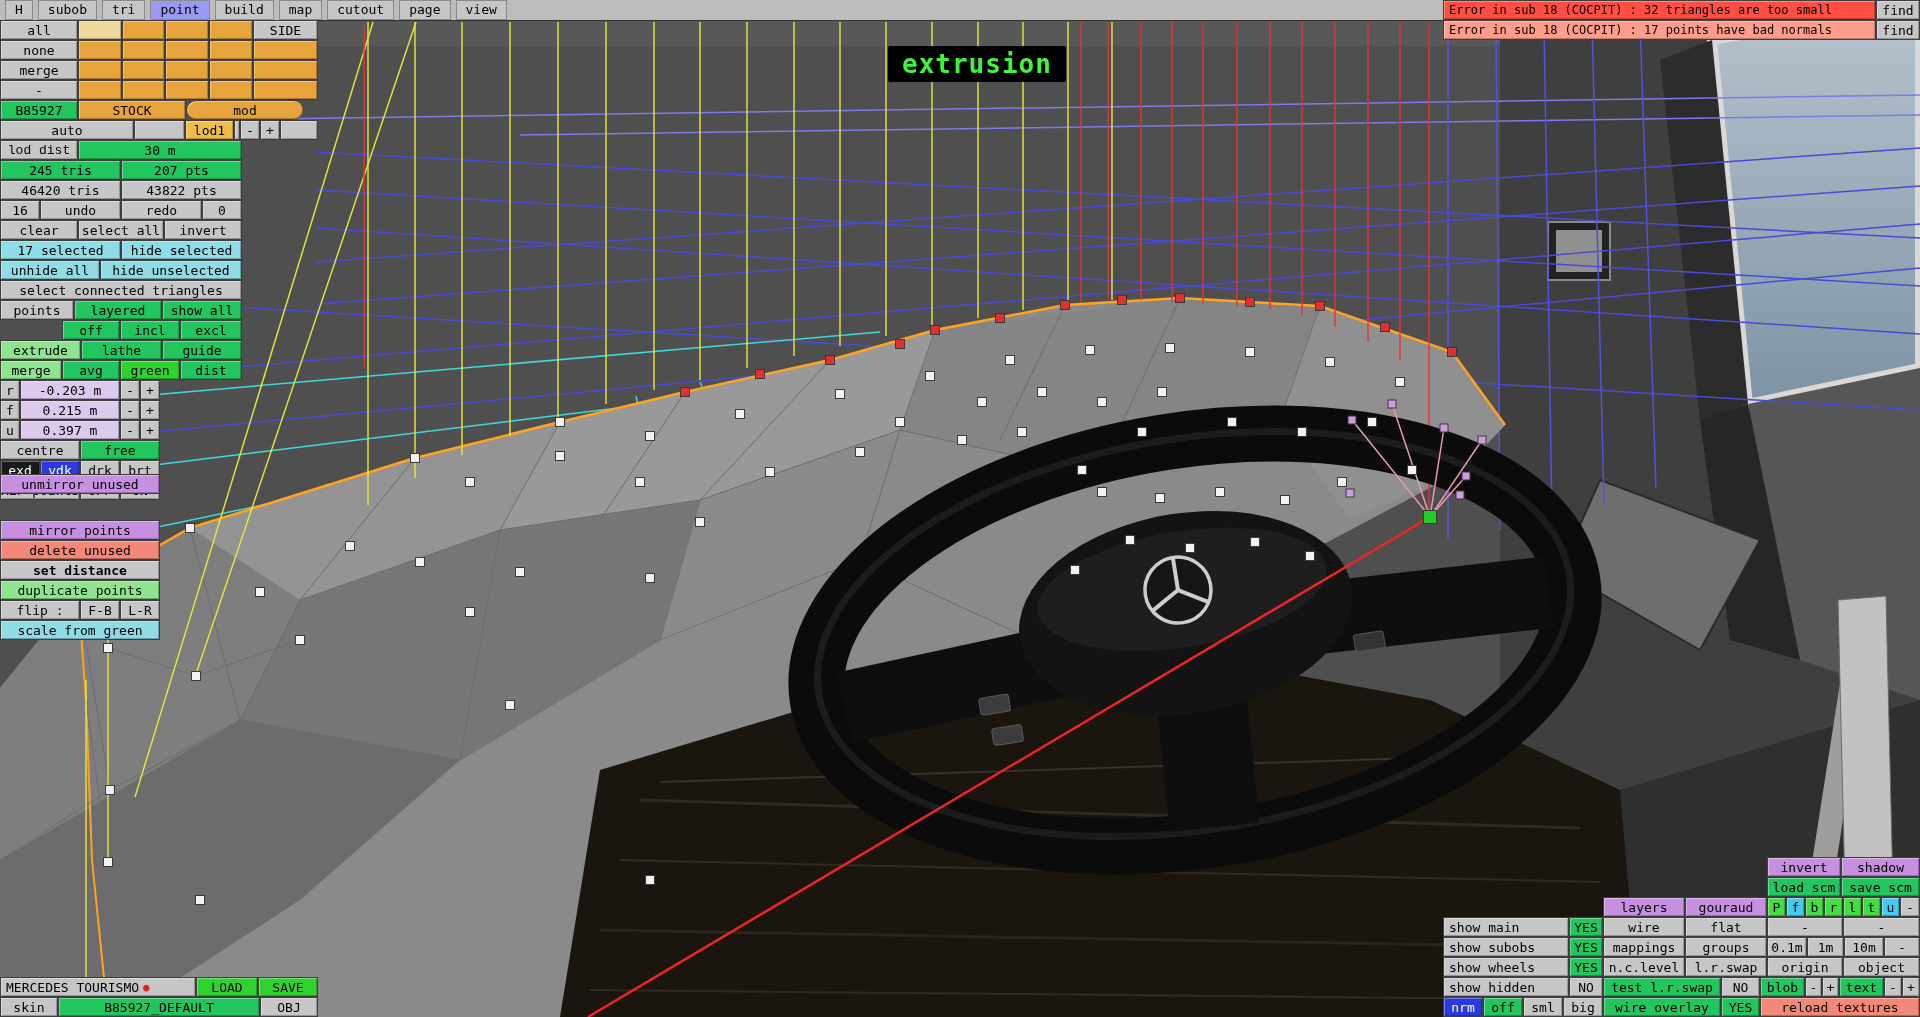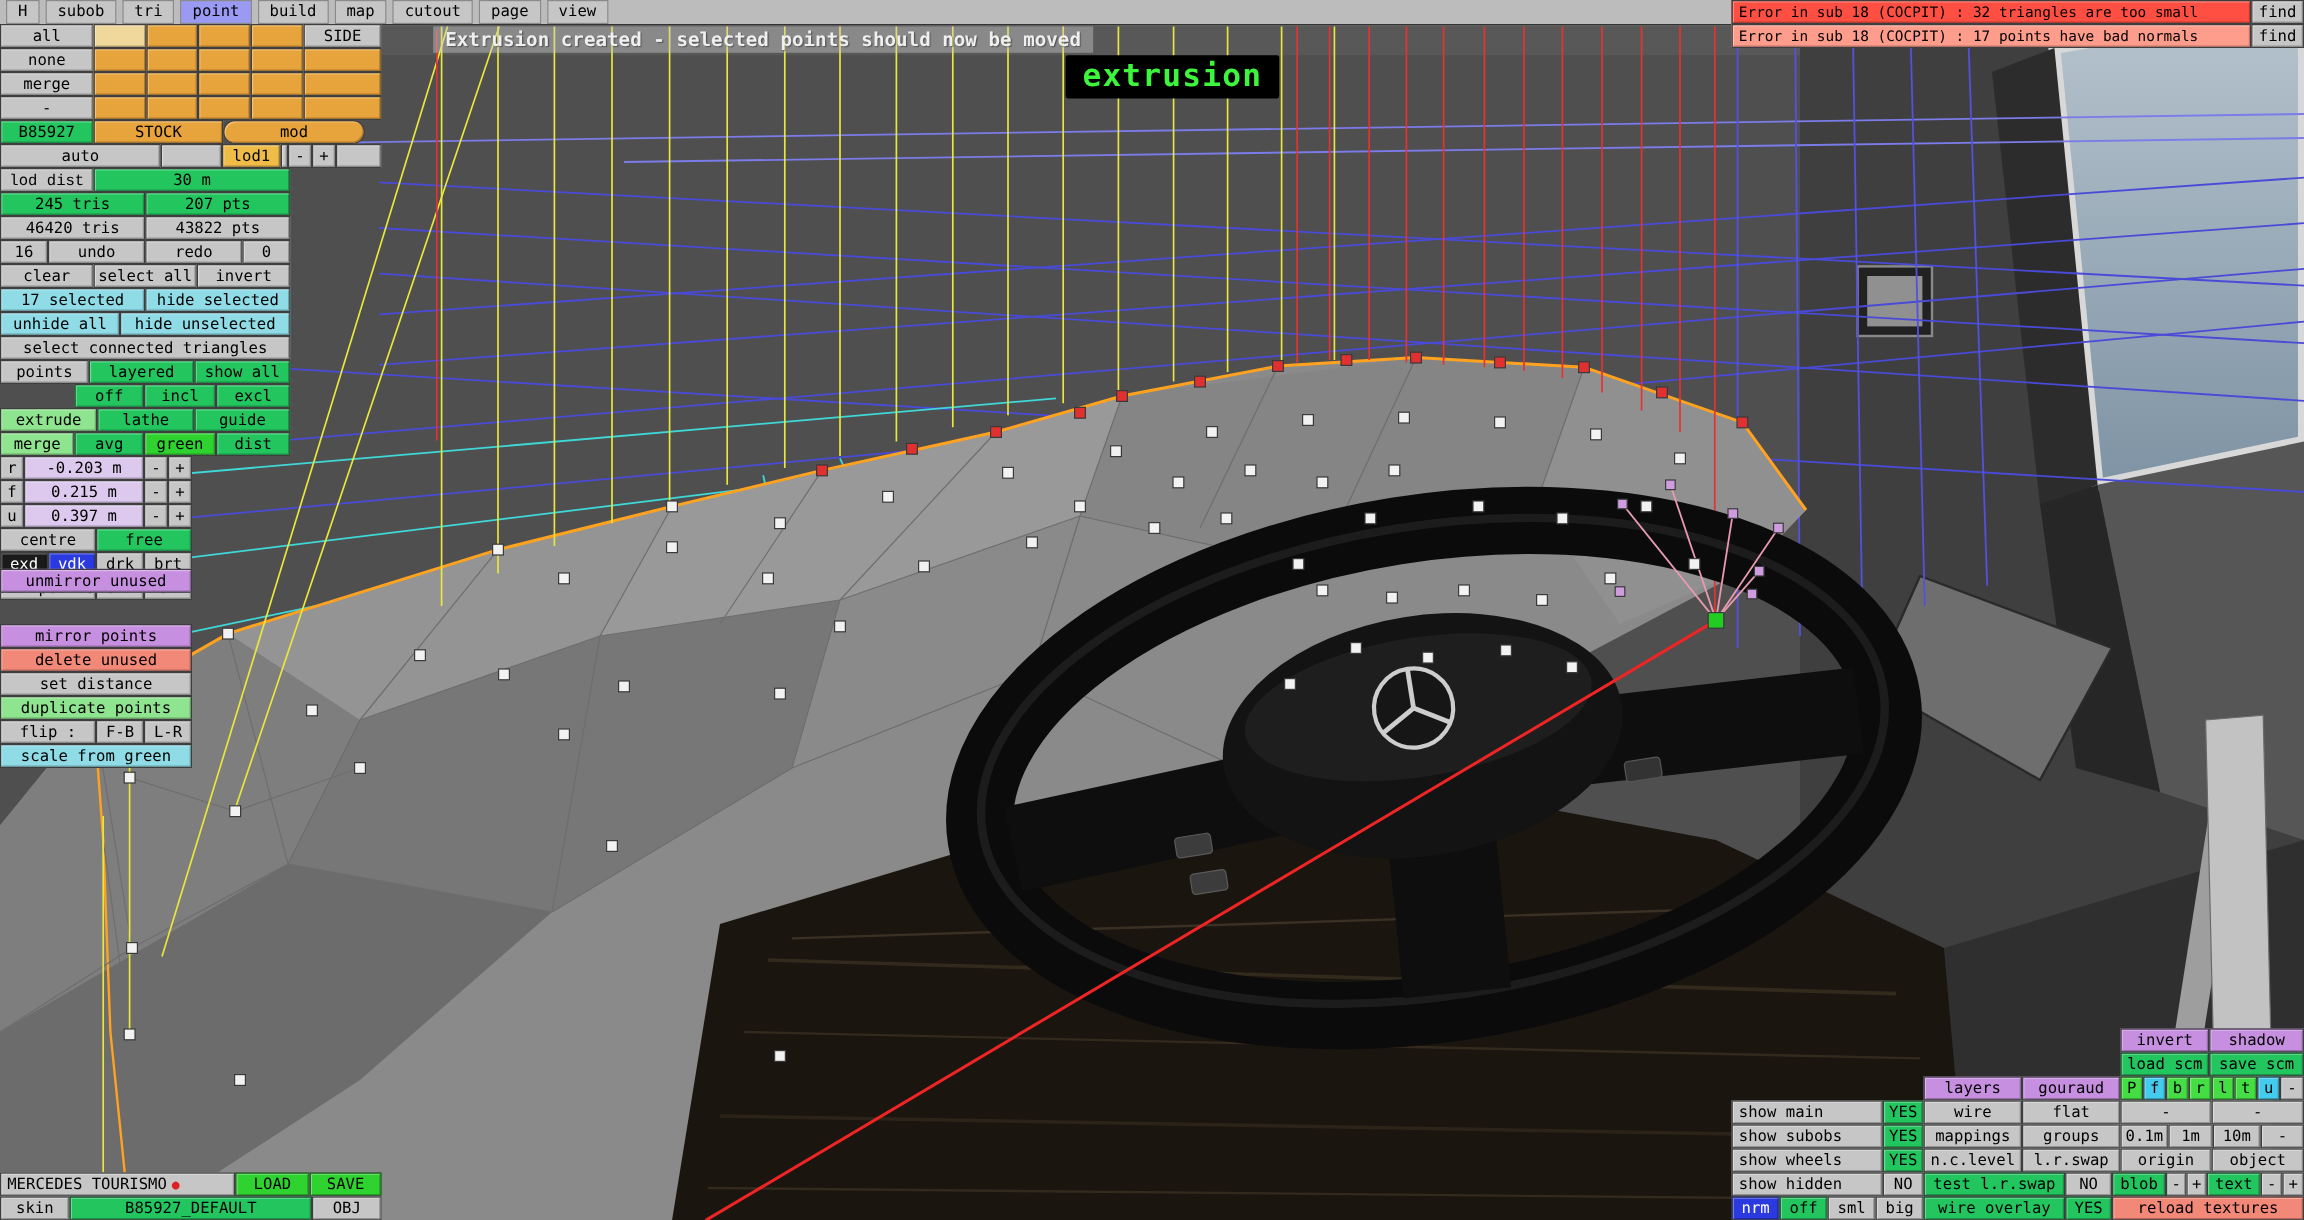--- a/index.html
+++ b/index.html
@@ -304,21 +304,20 @@
 
   <div class="errrow" style="left:1443px;top:0;">
     <div class="cell errtext" style="width:433px;background:#ff4f42;">Error in sub 18 (COCPIT) : 32 triangles are too small</div>
     <div class="cell grey" style="width:44px;">find</div>
   </div>
   <div class="errrow" style="left:1443px;top:20px;">
     <div class="cell errtext" style="width:433px;background:#ff9d8d;">Error in sub 18 (COCPIT) : 17 points have bad normals</div>
     <div class="cell grey" style="width:44px;">find</div>
   </div>
 
-  <div id="statusmsg">Extrusion created - selected points should now be moved</div>
   <div id="modelabel">extrusion</div>
 
   <div class="row" style="left:0;top:20px;">
     <div class="cell grey" style="width:78px;">all</div>
     <div class="cell orangeL" style="width:44px;"></div>
     <div class="cell orange" style="width:43px;"></div>
     <div class="cell orange" style="width:44px;"></div>
     <div class="cell orange" style="width:44px;"></div>
     <div class="cell grey" style="width:65px;">SIDE</div>
   </div>
@@ -452,21 +451,21 @@
   </div>
   <div class="row" style="left:0;top:474px;justify-content:center;">
     <div class="cell violet" style="width:160px;">unmirror unused</div>
   </div>
   <div class="row" style="left:0;top:520px;">
     <div class="cell violet" style="width:160px;">mirror points</div>
   </div>
   <div class="row" style="left:0;top:540px;">
     <div class="cell salmon" style="width:160px;">delete unused</div>
   </div>
-  <div class="row" style="left:0;top:560px;">
+  <div class="row" style="left:0;top:560px;font-weight:bold;">
     <div class="cell grey" style="width:160px;">set distance</div>
   </div>
   <div class="row" style="left:0;top:580px;">
     <div class="cell green" style="width:160px;">duplicate points</div>
   </div>
   <div class="row" style="left:0;top:600px;">
     <div class="cell grey" style="width:80px;">flip :</div>
     <div class="cell grey" style="width:40px;">F-B</div>
     <div class="cell grey" style="width:40px;">L-R</div>
   </div>

